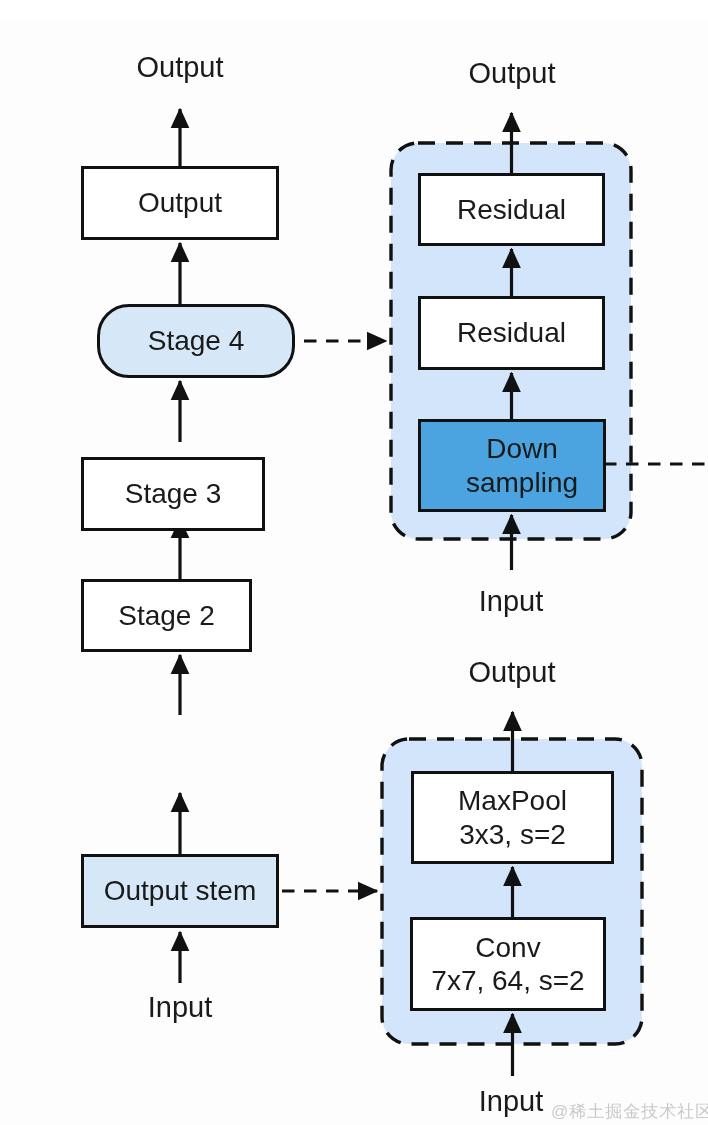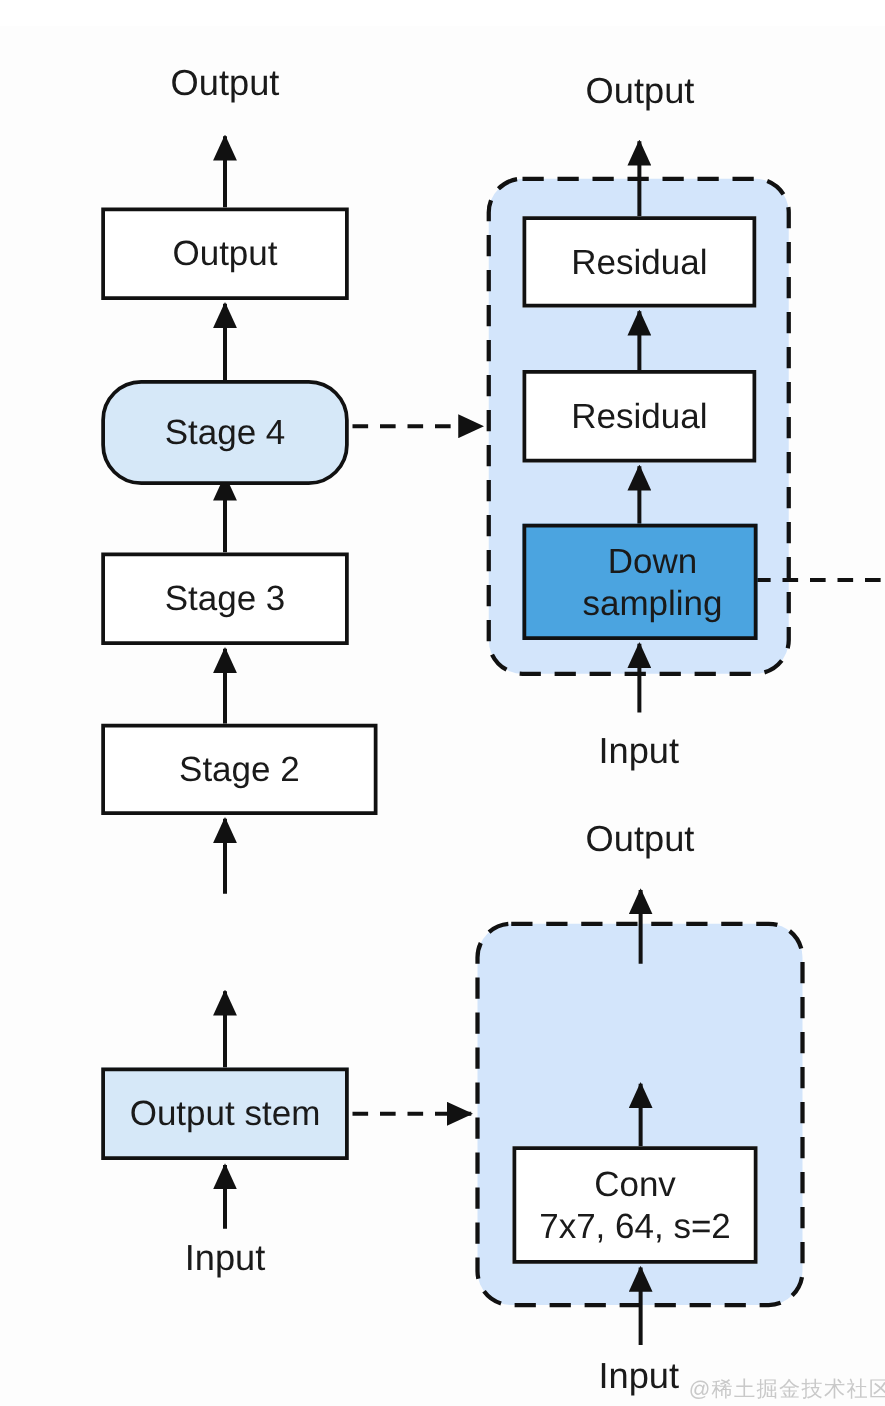--- a/index.html
+++ b/index.html
@@ -60,27 +60,27 @@
     <path class="arrow dashed" d="M282,320 L386,320" marker-end="url(#ah)"></path>
     <path class="arrow dashed" d="M282,870 L377,870" marker-end="url(#ah)"></path>
     <path class="arrow dashed" d="M604,443 L708,443"></path>
   </svg>
 
   <div class="flow-label" style="left:80px;top:30px;">Output</div>
 
   <div class="node" style="left:81px;top:145px;width:198px;height:74px;">
     <span>Output</span>
   </div>
-  <div class="node fill-light" style="left:81px;top:283px;width:198px;height:84px;border-radius:32px;">
+  <div class="node fill-light" style="left:97px;top:283px;width:198px;height:74px;border-radius:32px;">
     <span>Stage 4</span>
   </div>
-  <div class="node" style="left:81px;top:421px;width:198px;height:74px;">
+  <div class="node" style="left:81px;top:436px;width:184px;height:74px;">
     <span>Stage 3</span>
   </div>
-  <div class="node" style="left:81px;top:558px;width:221px;height:73px;text-align:center;">
+  <div class="node" style="left:81px;top:558px;width:171px;height:73px;text-align:center;">
     <span>Stage 2</span>
   </div>
   <div class="node fill-light" style="left:81px;top:833px;width:198px;height:74px;">
     <span>Output stem</span>
   </div>
 
   <div class="flow-label" style="left:80px;top:970px;">Input</div>
 
   <div class="flow-label" style="left:412px;top:36px;">Output</div>
 
@@ -92,20 +92,24 @@
   </div>
   <div class="node fill-down" style="left:418px;top:398px;width:188px;height:93px;">
     <span>Down</span>
     <span>sampling</span>
   </div>
 
   <div class="flow-label" style="left:411px;top:564px;">Input</div>
 
   <div class="flow-label" style="left:412px;top:635px;">Output</div>
 
+  <div class="node" style="left:411px;top:750px;width:203px;height:93px;">
+    <span>MaxPool</span>
+    <span>3x3, s=2</span>
+  </div>
   <div class="node" style="left:410px;top:896px;width:196px;height:94px;">
     <span>Conv</span>
     <span>7x7, 64, s=2</span>
   </div>
 
   <div class="flow-label" style="left:411px;top:1064px;">Input</div>
 
   <div class="watermark" style="left:551px;top:1079px;">@稀土掘金技术社区</div>
 
 </div>

